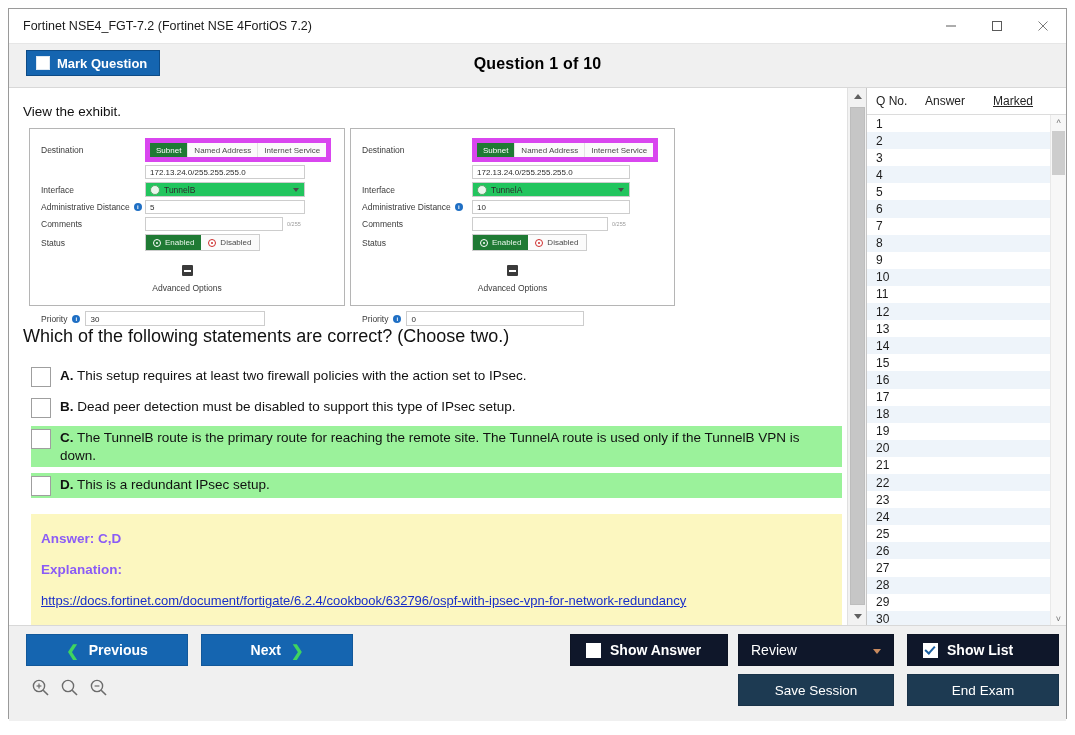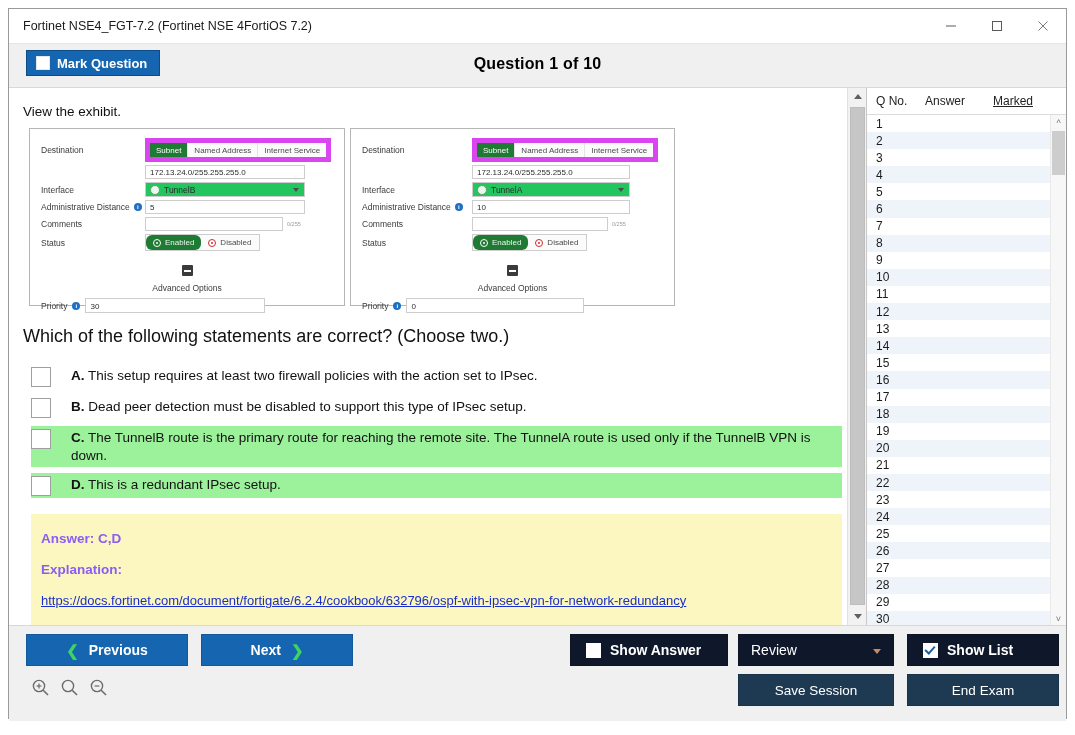--- a/index.html
+++ b/index.html
@@ -228,21 +228,20 @@
     display: flex;
     border: 1px solid #cdcdcd;
     background: #fbfbfb;
     height: 15px;
     font-size: 8px;
   }
   .status-item {
     display: flex; align-items: center; gap: 4px;
     padding: 0 7px;
     color: #4a4a4a;
-    border-radius: 6px;
   }
   .status-item.on {
     background: #1f7a34;
     color: #eaf7ec;
   }
   .dot {
     width: 8px; height: 8px;
     border-radius: 50%;
     border: 1.5px solid #ffffff;
     background: #1f7a34;
@@ -280,40 +279,40 @@
   .adv-box::after {
     content: "";
     position: absolute;
     left: 2px; top: 5px;
     width: 7px; height: 1.5px;
     background: #ffffff;
   }
   .prio-row {
     display: flex; align-items: center;
     gap: 5px;
-    margin-top: 5px;
+    margin-top: 18px;
     font-size: 8.5px;
     color: #3b3b3b;
   }
   .w-prio { width: 180px; height: 15px; line-height: 15px; }
   .p2 .w-prio { width: 178px; }
 
   
   .qtext {
     font-size: 18px;
     color: #111111;
     padding: 20px 0 0 14px;
   }
   .options {
     padding: 17px 0 0 22px;
   }
   .opt {
     display: flex;
     align-items: flex-start;
-    gap: 20px;
+    gap: 9px;
     padding: 2px 6px 2px 0;
     margin-bottom: 6px;
     width: 811px;
     box-sizing: border-box;
   }
   .opt.correct {
     background: #9bf29b;
   }
   .opt-check {
     flex: 0 0 auto;

